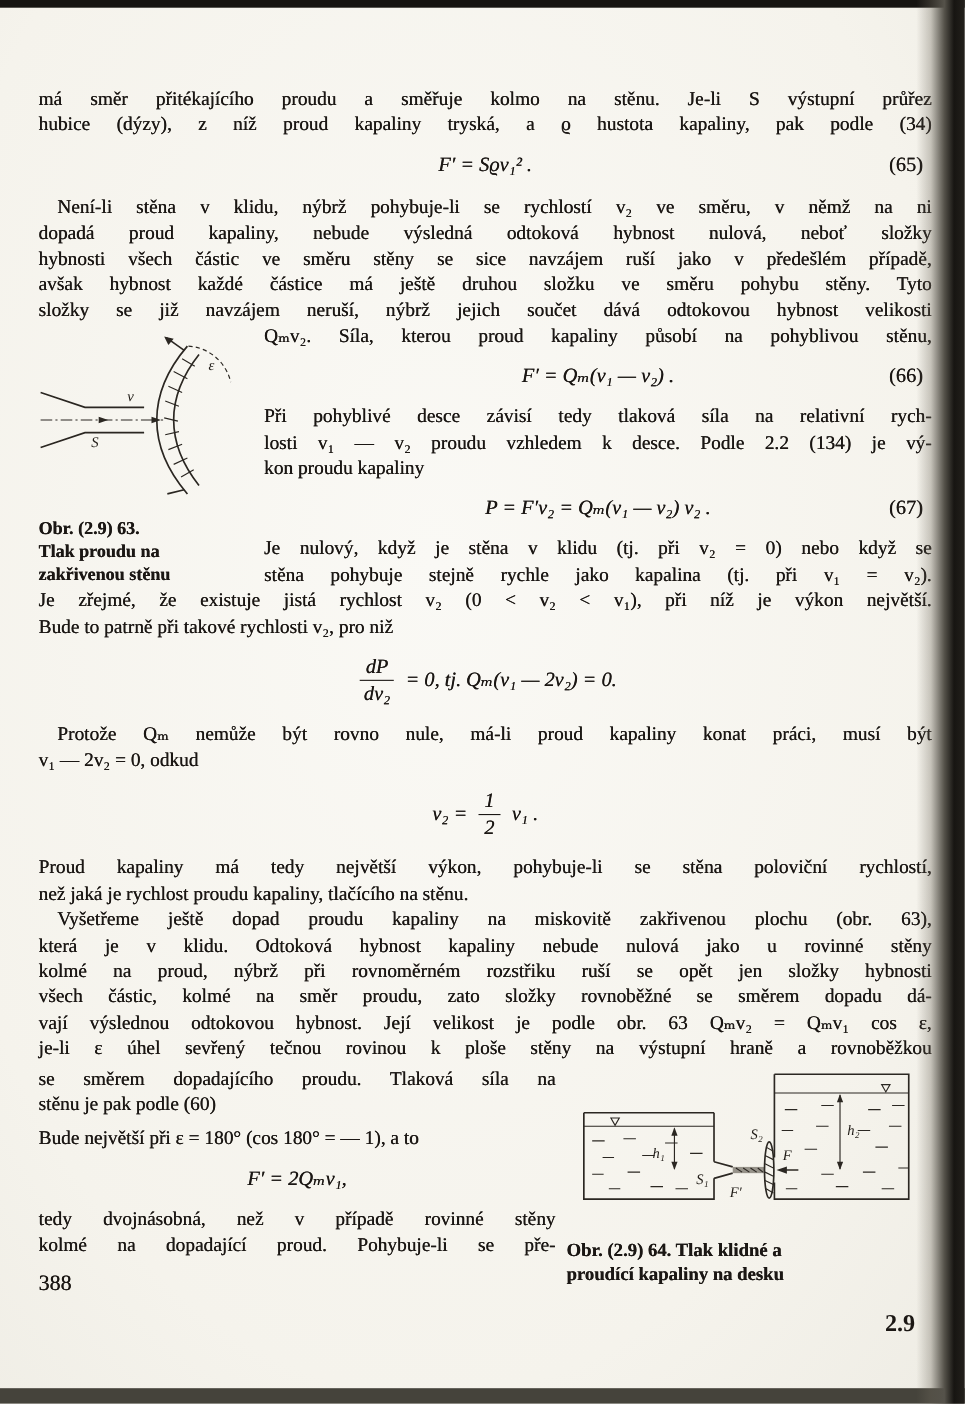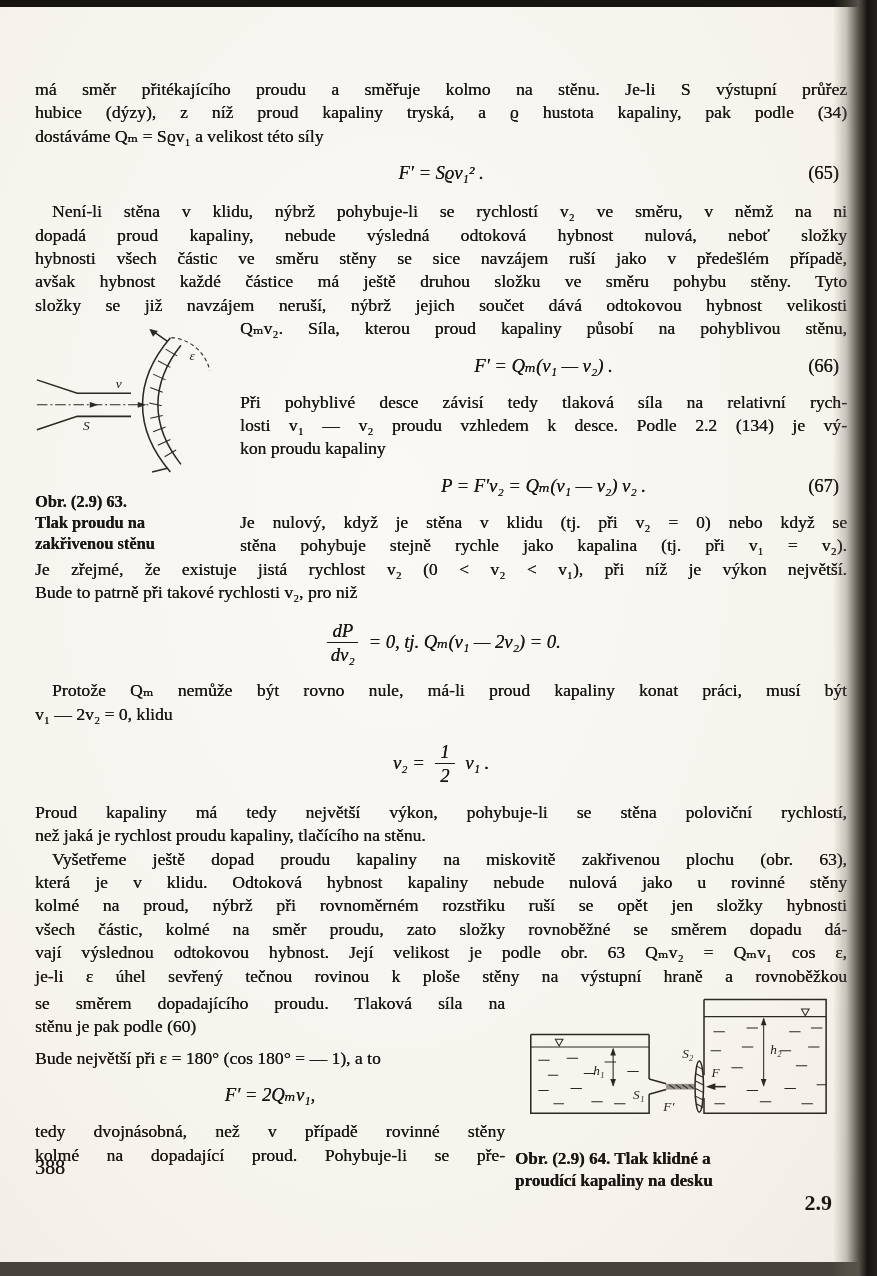--- a/index.html
+++ b/index.html
@@ -47,21 +47,20 @@
 
 <div class="scan-top"></div>
 <div class="scan-right"></div>
 <div class="scan-bottom"></div>
 
 <div class="content">
 
   <div>
     <div class="line j">má směr přitékajícího proudu a směřuje kolmo na stěnu. Je-li S výstupní průřez</div>
     <div class="line j">hubice (dýzy), z níž proud kapaliny tryská, a ϱ hustota kapaliny, pak podle (34)</div>
-    <div class="line">dostáváme Qₘ = Sϱv₁ a velikost této síly</div>
   </div>
 
   <div class="eqrow eq-std">
     <span>F′ = Sϱv₁² .</span>
     <span class="eqnum">(65)</span>
   </div>
 
   <div class="mt14">
     <div class="line j ind">Není-li stěna v klidu, nýbrž pohybuje-li se rychlostí v₂ ve směru, v němž na ni</div>
     <div class="line j">dopadá proud kapaliny, nebude výsledná odtoková hybnost nulová, neboť složky</div>
@@ -131,21 +130,21 @@
   <div class="eqrow eq-frac">
     <span class="frac">
         <span class="fnum">dP</span>
         <span class="fden">dv₂</span>
       </span>
     <span>= 0,  tj.  Qₘ(v₁ — 2v₂) = 0.</span>
   </div>
 
   <div class="mt14">
     <div class="line j ind">Protože Qₘ nemůže být rovno nule, má-li proud kapaliny konat práci, musí být</div>
-    <div class="line">v₁ — 2v₂ = 0, klidu</div>
+    <div class="line">v₁ — 2v₂ = 0, odkud</div>
   </div>
 
   <div class="eqrow eq-frac mt8">
     <span>v₂ =</span>
     <span class="frac">
         <span class="fnum">1</span>
         <span class="fden">2</span>
       </span>
     <span>v₁ .</span>
   </div>

